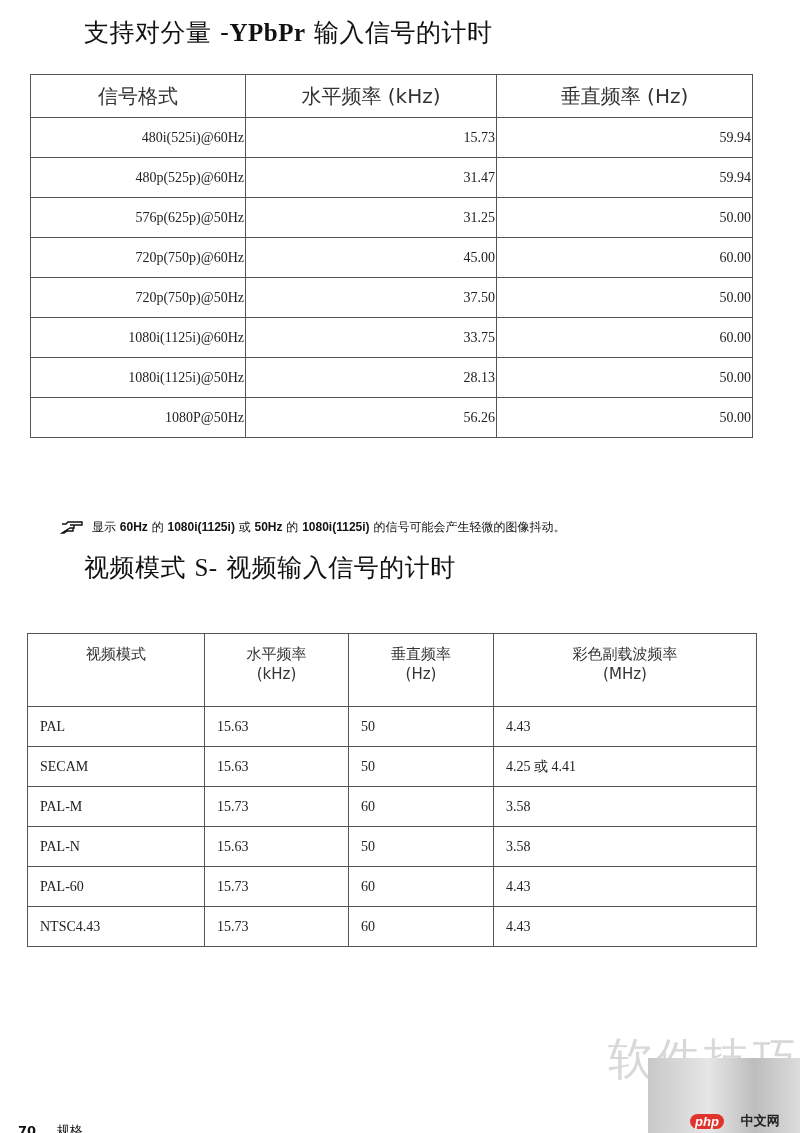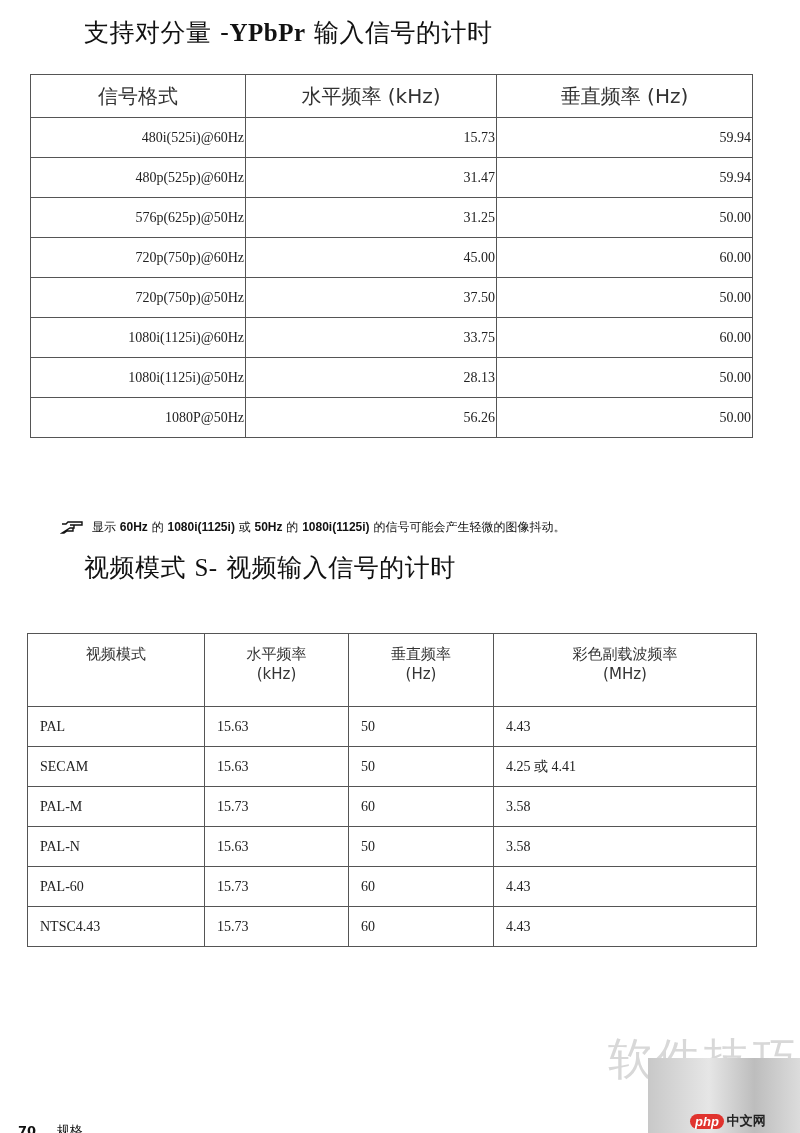--- a/index.html
+++ b/index.html
@@ -12,21 +12,21 @@
   #t1 th { height: 40px; font-family: "DejaVu Sans", sans-serif; font-size: 20px; color: #333; text-align: center; }
   #t1 td { height: 37px; font-size: 14px; padding-left: 12px; text-align: right; color: #222; }
   #t2 { left: 27px; top: 609px; width: 730px; margin-top: 24px; }
   #t2 th { height: 61px; font-family: "DejaVu Sans", sans-serif; font-size: 15px; color: #333; text-align: center; vertical-align: top; padding-top: 10px; line-height: 20px; }
   #t2 td { height: 37px; font-size: 14px; padding-left: 12px; color: #222; }
   .note { position: absolute; left: 60px; top: 519px; font-family: "DejaVu Sans", sans-serif; font-size: 12px; color: #111; display: flex; align-items: center; gap: 6px; }
   .note b { font-family: "Liberation Sans", sans-serif; font-weight: bold; margin-top: 41px; }
   .footer { position: absolute; left: 18px; top: 1122px; font-size: 13px; font-family: "DejaVu Sans", sans-serif; color: #111; }
   .wm { position: absolute; right: 0px; top: 1030px; font-family: "DejaVu Sans", sans-serif; font-size: 44px; color: #d8d8d8; letter-spacing: 4px; }
   .wm-box { position: absolute; left: 648px; top: 1058px; width: 152px; height: 75px; background: linear-gradient(90deg,#c8c8c8,#e6e6e6 40%,#bdbdbd 70%,#dcdcdc); }
-  .php { position: absolute; left: 690px; top: 1112px; font-family: "Liberation Sans", sans-serif; font-size: 13px; font-weight: bold; color: #222; display: flex; align-items: center; gap: 3px; }
+  .php { position: absolute; left: 690px; top: 1112px; font-family: "Liberation Sans", sans-serif; font-size: 13px; font-weight: bold; color: #222; display: flex; align-items: center; gap: 17px; }
   .php .pill { background: #e0332e; color: #fff; border-radius: 9px; padding: 0 5px; font-style: italic; }
 </style>
 </head>
 <body>
 
 <div class="h1" style="top:16px;">
   <span>支持对分量 -</span><span class="latin">YPbPr</span><span> 输入信号的计时</span>
 </div>
 
 <table id="t1">

